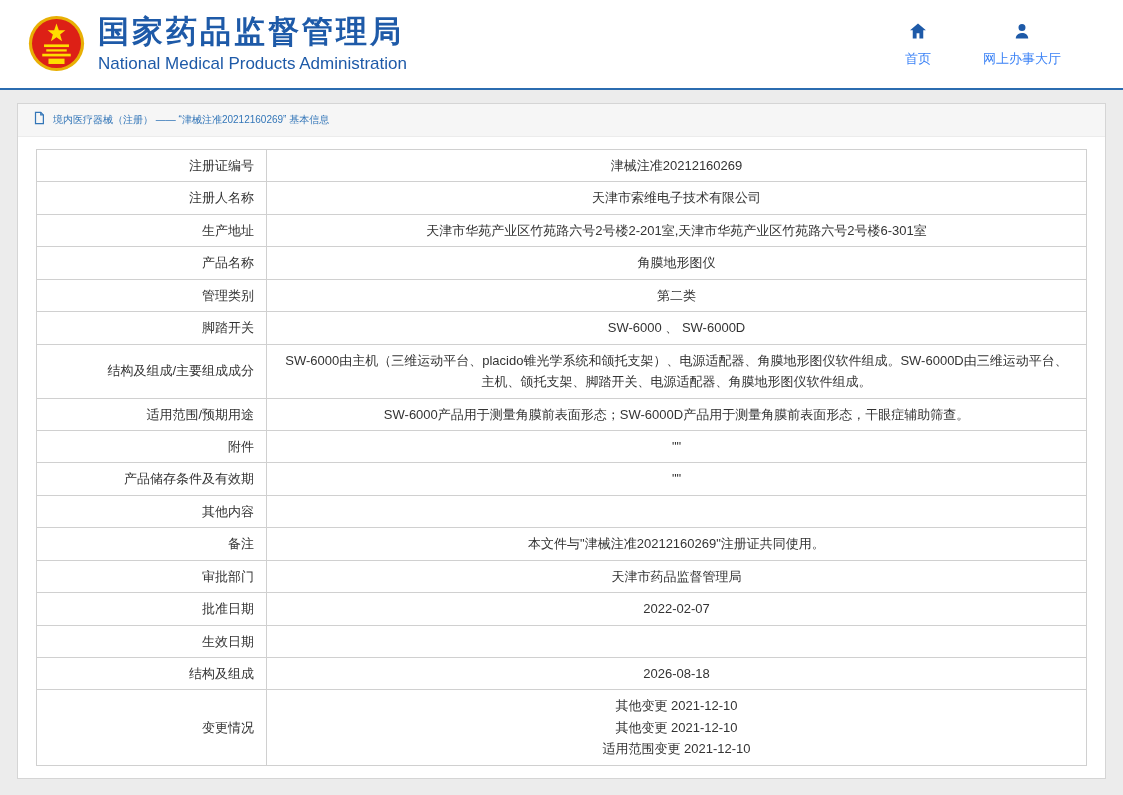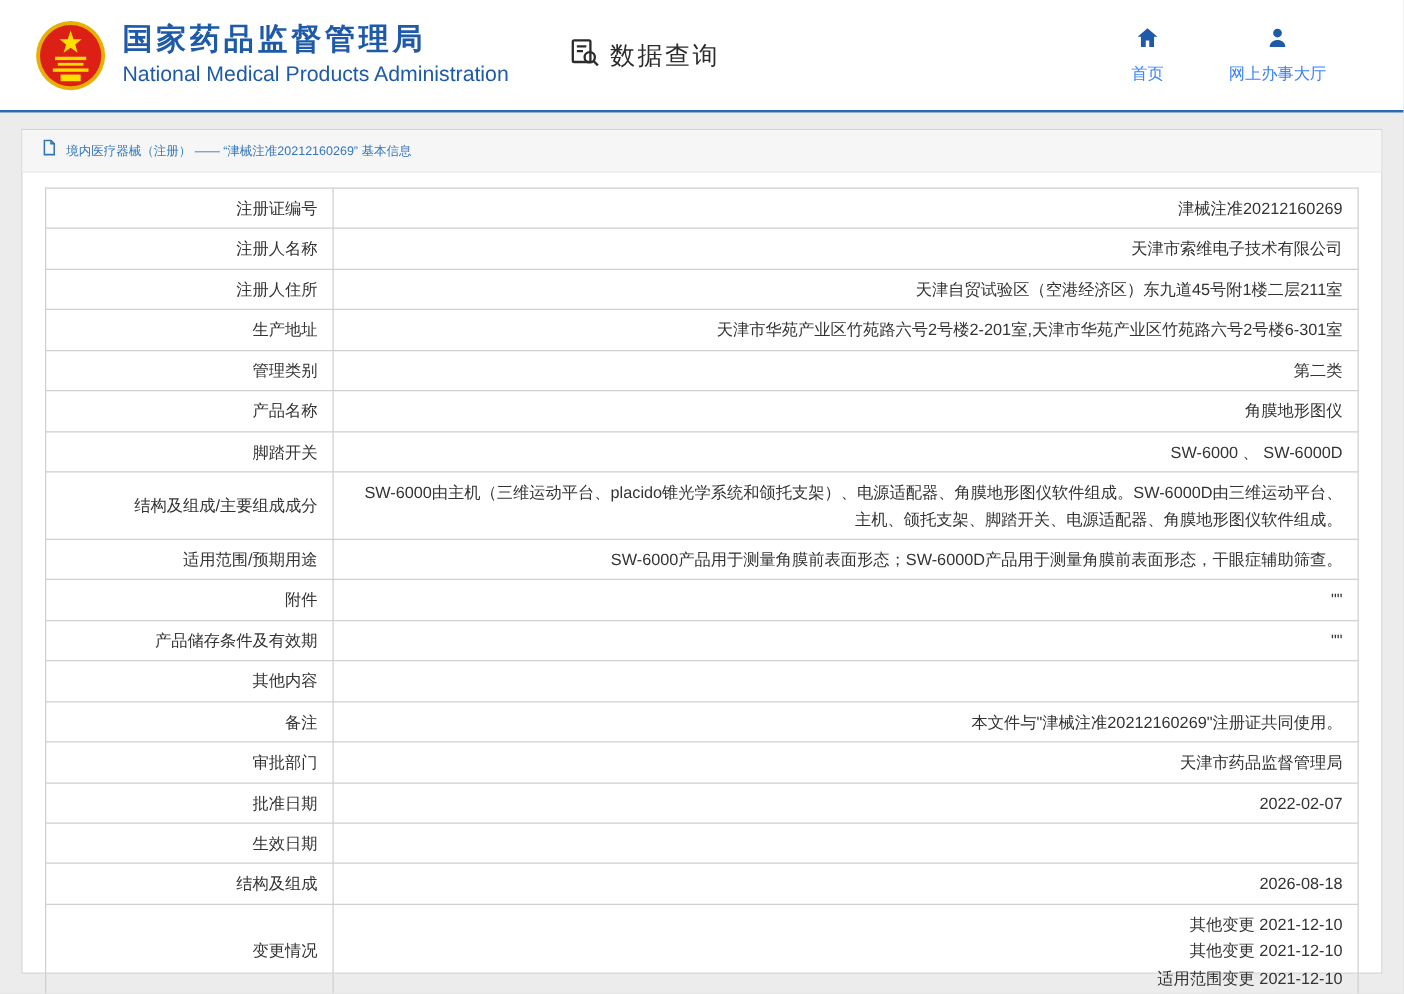--- a/index.html
+++ b/index.html
@@ -8,41 +8,41 @@
   .page { width:1123px; height:795px; background:#ececec; margin:0 auto; overflow:hidden; }
 
   
   .header {
     height:90px; background:#ffffff; border-bottom:2px solid #2b6cb0;
     display:flex; align-items:center; padding:0 62px 0 28px;
   }
   .brand { display:flex; align-items:center; gap:13px; }
   .emblem { width:57px; height:57px; flex:0 0 auto; }
   .brand-text { display:flex; flex-direction:column; }
-  .brand-title { font-size:24px; font-weight:bold; color:#1e5aa8; letter-spacing:3px; line-height:1.15; }
+  .brand-title { font-size:31px; font-weight:bold; color:#1e5aa8; letter-spacing:3px; line-height:1.15; }
   .brand-sub { font-size:17px; color:#1e5aa8; margin-top:4px; }
   .section-entry { display:flex; align-items:center; gap:7px; margin-left:48px; cursor:pointer; }
   .section-entry .label { font-size:20px; color:#2b2b2b; letter-spacing:2px; font-weight:500; }
   .header-nav { margin-left:auto; display:flex; gap:52px; }
   .nav-item { display:flex; flex-direction:column; align-items:center; gap:5px; cursor:pointer; }
   .nav-item .nav-label { font-size:13px; color:#3b82f6; }
 
   
   .main { padding:13px 17px 0 17px; }
   .panel { background:#ffffff; border:1px solid #d5d5d5; height:676px; }
   .crumb {
     display:flex; align-items:center; gap:7px;
     padding:7px 14px; background:#f6f6f6; border-bottom:1px solid #ececec;
   }
   .crumb-text { color:#3376b8; font-size:10px; }
 
   table.info { width:calc(100% - 36px); margin:12px 18px 0 18px; border-collapse:collapse; font-size:13px; color:#333; }
   table.info td { border:1px solid #d0d0d0; padding:5px 12px; line-height:1.65; vertical-align:middle; }
   td.label { width:230px; text-align:right; color:#333; }
-  td.value { text-align:right; white-space:pre-line; }
+  td.value { text-align:center; white-space:pre-line; }
   .empty-cell { height:21px; }
 </style>
 </head>
 <body>
 
 <div class="page">
 
   <div class="header">
     <div class="brand">
       <span class="emblem">
@@ -55,32 +55,20 @@
           <rect x="16" y="43.5" width="32" height="3" fill="#ffde00"></rect>
           <rect x="23" y="49" width="18" height="6" fill="#ffde00"></rect>
         </svg>
       </span>
       <span class="brand-text">
         <span class="brand-title">国家药品监督管理局</span>
         <span class="brand-sub">National Medical Products Administration</span>
       </span>
     </div>
 
-    <div class="section-entry">
-      <span>
-        <svg viewBox="0 0 24 24" width="26" height="26" fill="none" stroke="#2b2b2b" stroke-width="1.7" aria-hidden="true">
-          <rect x="3" y="3" width="13" height="16" rx="1"></rect>
-          <line x1="6" y1="7.5" x2="13" y2="7.5"></line>
-          <line x1="6" y1="11" x2="10.5" y2="11"></line>
-          <circle cx="15.5" cy="15.5" r="3.8"></circle>
-          <line x1="18.3" y1="18.3" x2="21.5" y2="21.5"></line>
-        </svg>
-      </span>
-      <span class="label">数据查询</span>
-    </div>
 
     <div class="header-nav">
       <div class="nav-item">
         <span>
           <svg viewBox="0 0 24 24" width="20" height="20" aria-hidden="true">
             <path d="M12 3l9.5 8.2h-3.2V21h-4.6v-6.2h-3.4V21H5.7v-9.8H2.5z" fill="#1e5aa8"></path>
           </svg>
         </span>
         <span class="nav-label">首页</span>
       </div>
@@ -112,34 +100,30 @@
         <tbody>
           <tr>
             <td class="label">注册证编号</td>
             <td class="value">津械注准20212160269</td>
           </tr>
           <tr>
             <td class="label">注册人名称</td>
             <td class="value">天津市索维电子技术有限公司</td>
           </tr>
           <tr>
-            <td class="label">注册人住所</td>
-            <td class="value">天津自贸试验区（空港经济区）东九道45号附1楼二层211室</td>
-          </tr>
-          <tr>
             <td class="label">生产地址</td>
             <td class="value">天津市华苑产业区竹苑路六号2号楼2-201室,天津市华苑产业区竹苑路六号2号楼6-301室</td>
           </tr>
           <tr>
+            <td class="label">产品名称</td>
+            <td class="value">角膜地形图仪</td>
+          </tr>
+          <tr>
             <td class="label">管理类别</td>
             <td class="value">第二类</td>
-          </tr>
-          <tr>
-            <td class="label">产品名称</td>
-            <td class="value">角膜地形图仪</td>
           </tr>
           <tr>
             <td class="label">脚踏开关</td>
             <td class="value">SW-6000 、 SW-6000D</td>
           </tr>
           <tr>
             <td class="label">结构及组成/主要组成成分</td>
             <td class="value">SW-6000由主机（三维运动平台、placido锥光学系统和颌托支架）、电源适配器、角膜地形图仪软件组成。SW-6000D由三维运动平台、主机、颌托支架、脚踏开关、电源适配器、角膜地形图仪软件组成。</td>
           </tr>
           <tr>

